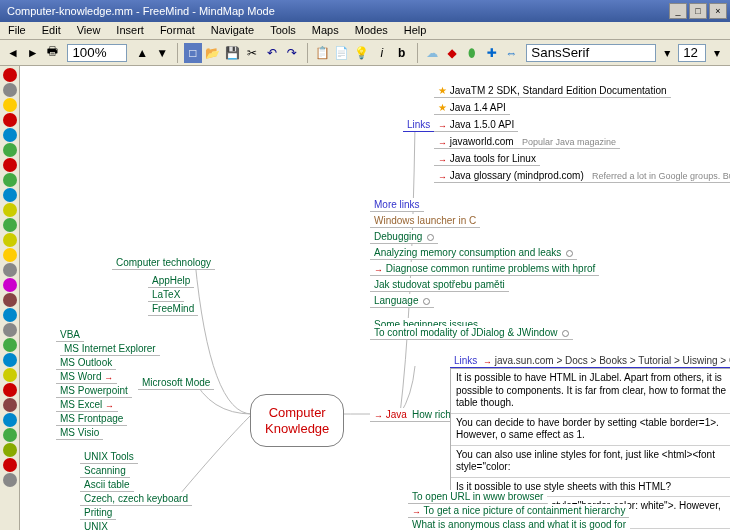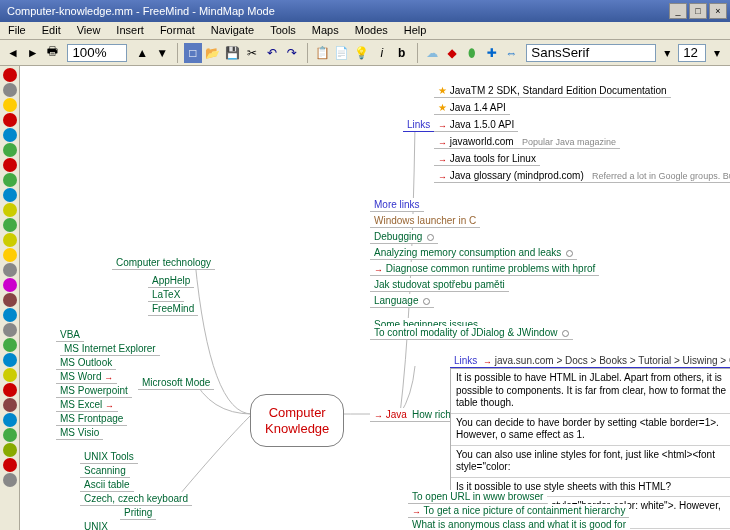--- a/index.html
+++ b/index.html
@@ -159,21 +159,21 @@
         <div class="node green" style="left: 36px; top: 332px;">MS Excel <span class="arr">→</span></div>
         <div class="node green" style="left: 36px; top: 346px;">MS Frontpage</div>
         <div class="node green" style="left: 36px; top: 360px;">MS Visio</div>
       </div>
 
     <div id="leftbot">
         <div class="node green" style="left: 60px; top: 384px;">UNIX Tools</div>
         <div class="node green" style="left: 60px; top: 398px;">Scanning</div>
         <div class="node green" style="left: 60px; top: 412px;">Ascii table</div>
         <div class="node green" style="left: 60px; top: 426px;">Czech, czech keyboard</div>
-        <div class="node green" style="left: 60px; top: 440px; margin-left: 40px;">Priting</div>
+        <div class="node green" style="left: 60px; top: 440px;">Priting</div>
         <div class="node green" style="left: 60px; top: 454px;">UNIX</div>
       </div>
 
     <div class="node" style="left:350px;top:342px;color:#cc0000"><span class="arr">→</span> <span>Java</span></div>
 
     <div class="node sect" style="left:383px;top:52px">Links</div>
     <div id="links">
         <div class="node" style="left: 414px; top: 18px;"><span class="star">★</span> JavaTM 2 SDK, Standard Edition  Documentation</div>
         <div class="node" style="left: 414px; top: 35px;"><span class="star">★</span> Java 1.4 API</div>
         <div class="node" style="left: 414px; top: 52px;"><span class="arr">→</span> Java 1.5.0 API</div>

